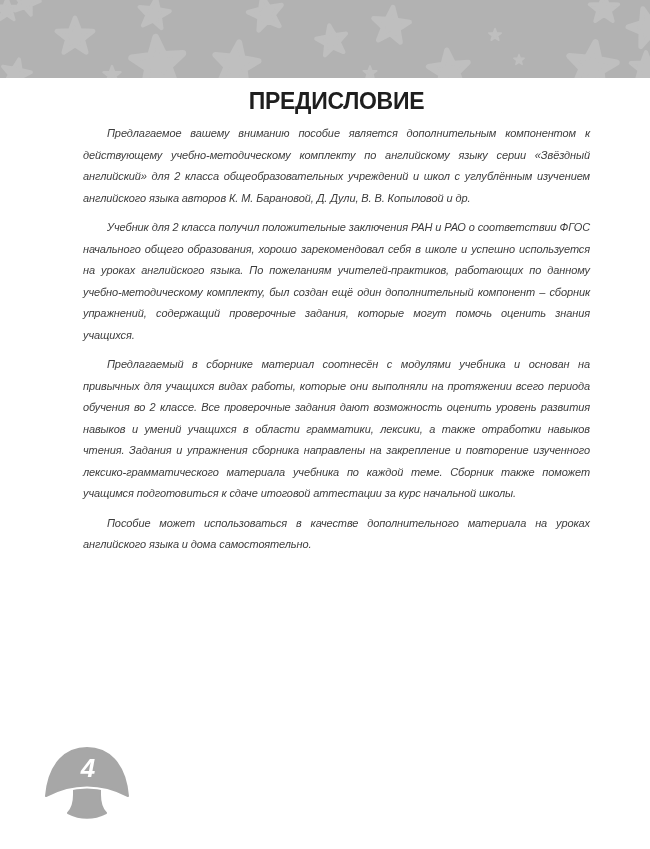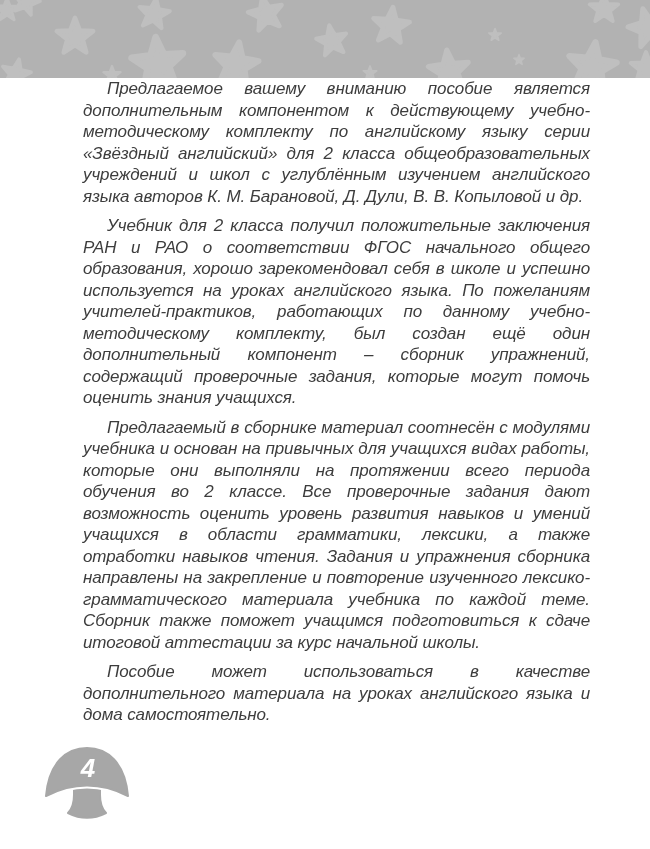--- a/index.html
+++ b/index.html
@@ -28,21 +28,21 @@
     font-size: 23px;
     font-weight: bold;
     letter-spacing: -0.3px;
     color: #1e1e1e;
     text-align: center;
     line-height: 26px;
     margin: 10px 0 9px 0;
   }
   .para {
     font-style: italic;
-    font-size: 17px;
+    font-size: 11px;
     line-height: 21.5px;
     letter-spacing: -0.1px;
     color: #3d3d3d;
     text-align: justify;
     text-indent: 24px;
     margin: 0 0 8px 0;
   }
   .page-badge {
     position: absolute;
     left: 43px;
@@ -77,20 +77,21 @@
       <use href="#star" transform="translate(449,71) rotate(-6) scale(2.1)"></use>
       <use href="#star" transform="translate(370,73) rotate(0) scale(0.7)"></use>
       <use href="#star" transform="translate(604,9) rotate(0) scale(1.5)"></use>
       <use href="#star" transform="translate(648,28) rotate(-15) scale(2.0)"></use>
       <use href="#star" transform="translate(592,67) rotate(8) scale(2.5)"></use>
       <use href="#star" transform="translate(646,68) rotate(0) scale(1.6)"></use>
     </svg>
   </div>
 
   <div class="content">
+    <h1 class="page-title">ПРЕДИСЛОВИЕ</h1>
     <p class="para">Предлагаемое вашему вниманию пособие является дополнительным компонентом к действующему учебно-методическому комплекту по английскому языку серии «Звёздный английский» для 2 класса общеобразовательных учреждений и школ с углублённым изучением английского языка авторов К. М. Барановой, Д. Дули, В. В. Копыловой и др.</p>
     <p class="para">Учебник для 2 класса получил положительные заключения РАН и РАО о соответствии ФГОС начального общего образования, хорошо зарекомендовал себя в школе и успешно используется на уроках английского языка. По пожеланиям учителей-практиков, работающих по данному учебно-методическому комплекту, был создан ещё один дополнительный компонент – сборник упражнений, содержащий проверочные задания, которые могут помочь оценить знания учащихся.</p>
     <p class="para">Предлагаемый в сборнике материал соотнесён с модулями учебника и основан на привычных для учащихся видах работы, которые они выполняли на протяжении всего периода обучения во 2 классе. Все проверочные задания дают возможность оценить уровень развития навыков и умений учащихся в области грамматики, лексики, а также отработки навыков чтения. Задания и упражнения сборника направлены на закрепление и повторение изученного лексико-грамматического материала учебника по каждой теме. Сборник также поможет учащимся подготовиться к сдаче итоговой аттестации за курс начальной школы.</p>
     <p class="para">Пособие может использоваться в качестве дополнительного материала на уроках английского языка и дома самостоятельно.</p>
   </div>
 
   <div class="page-badge">
     <svg width="88" height="74" viewBox="0 0 88 74" aria-hidden="true">
 
       <path d="M31,42 L57,42 L57,50 C57,58 59,64 63,68 C50,74.5 38,74.5 25,68 C29,64 31,58 31,50 Z" fill="#a7a7a7" stroke="#a7a7a7" stroke-width="2" stroke-linejoin="round"></path>

